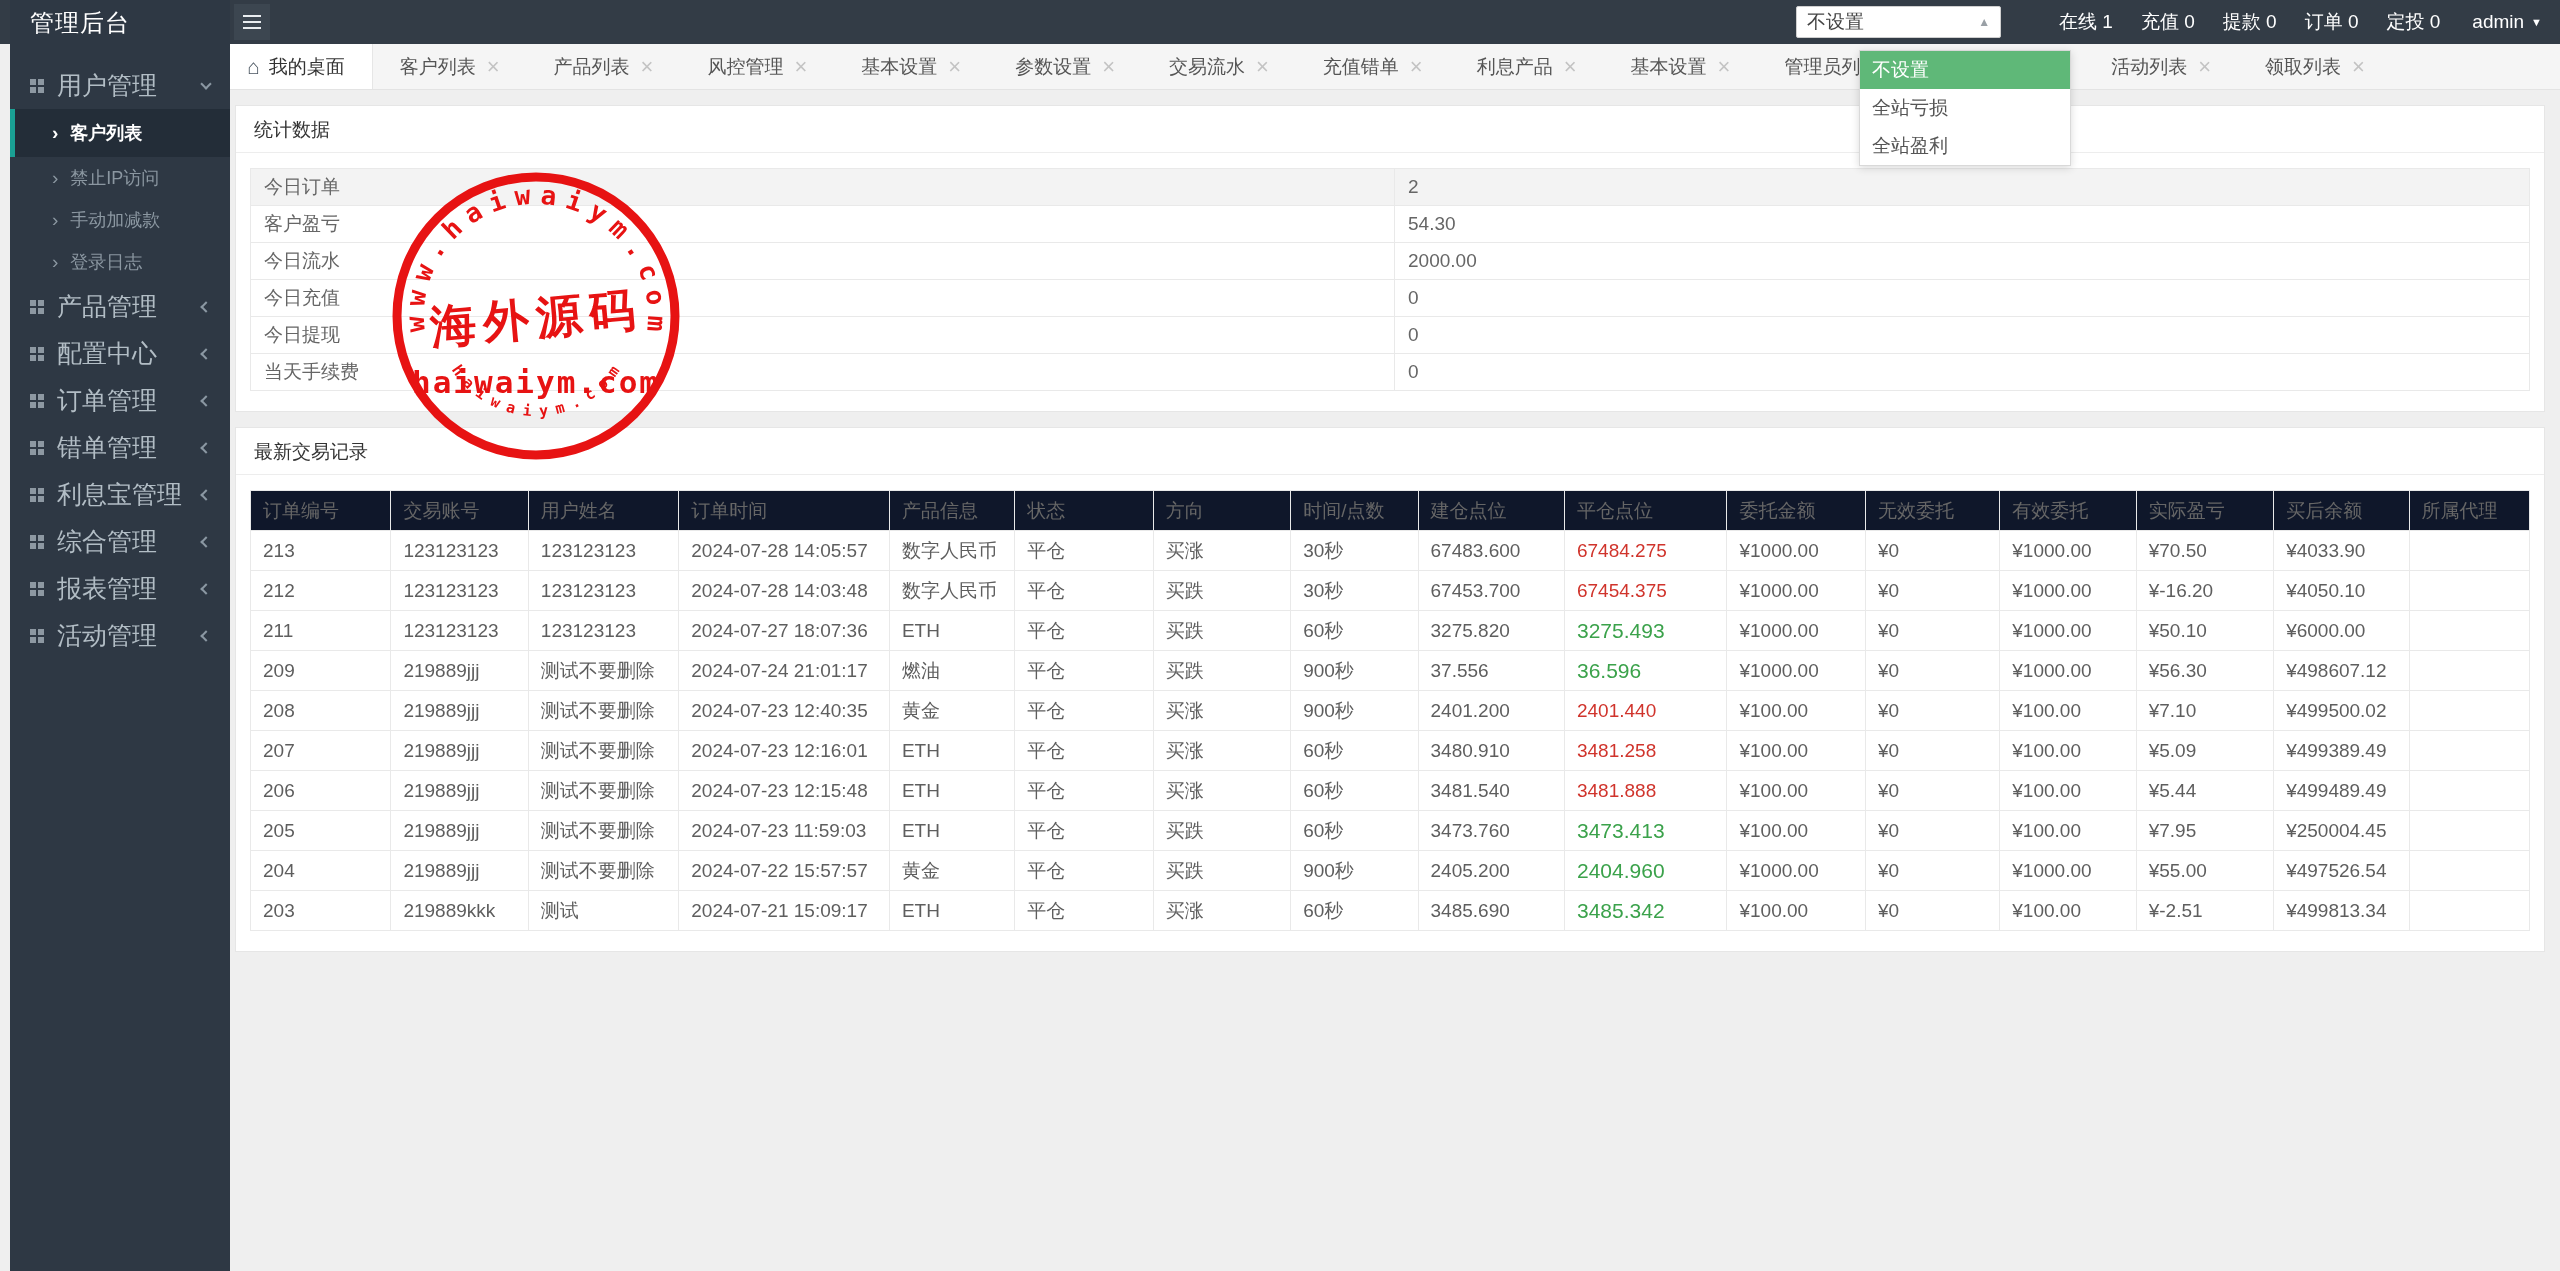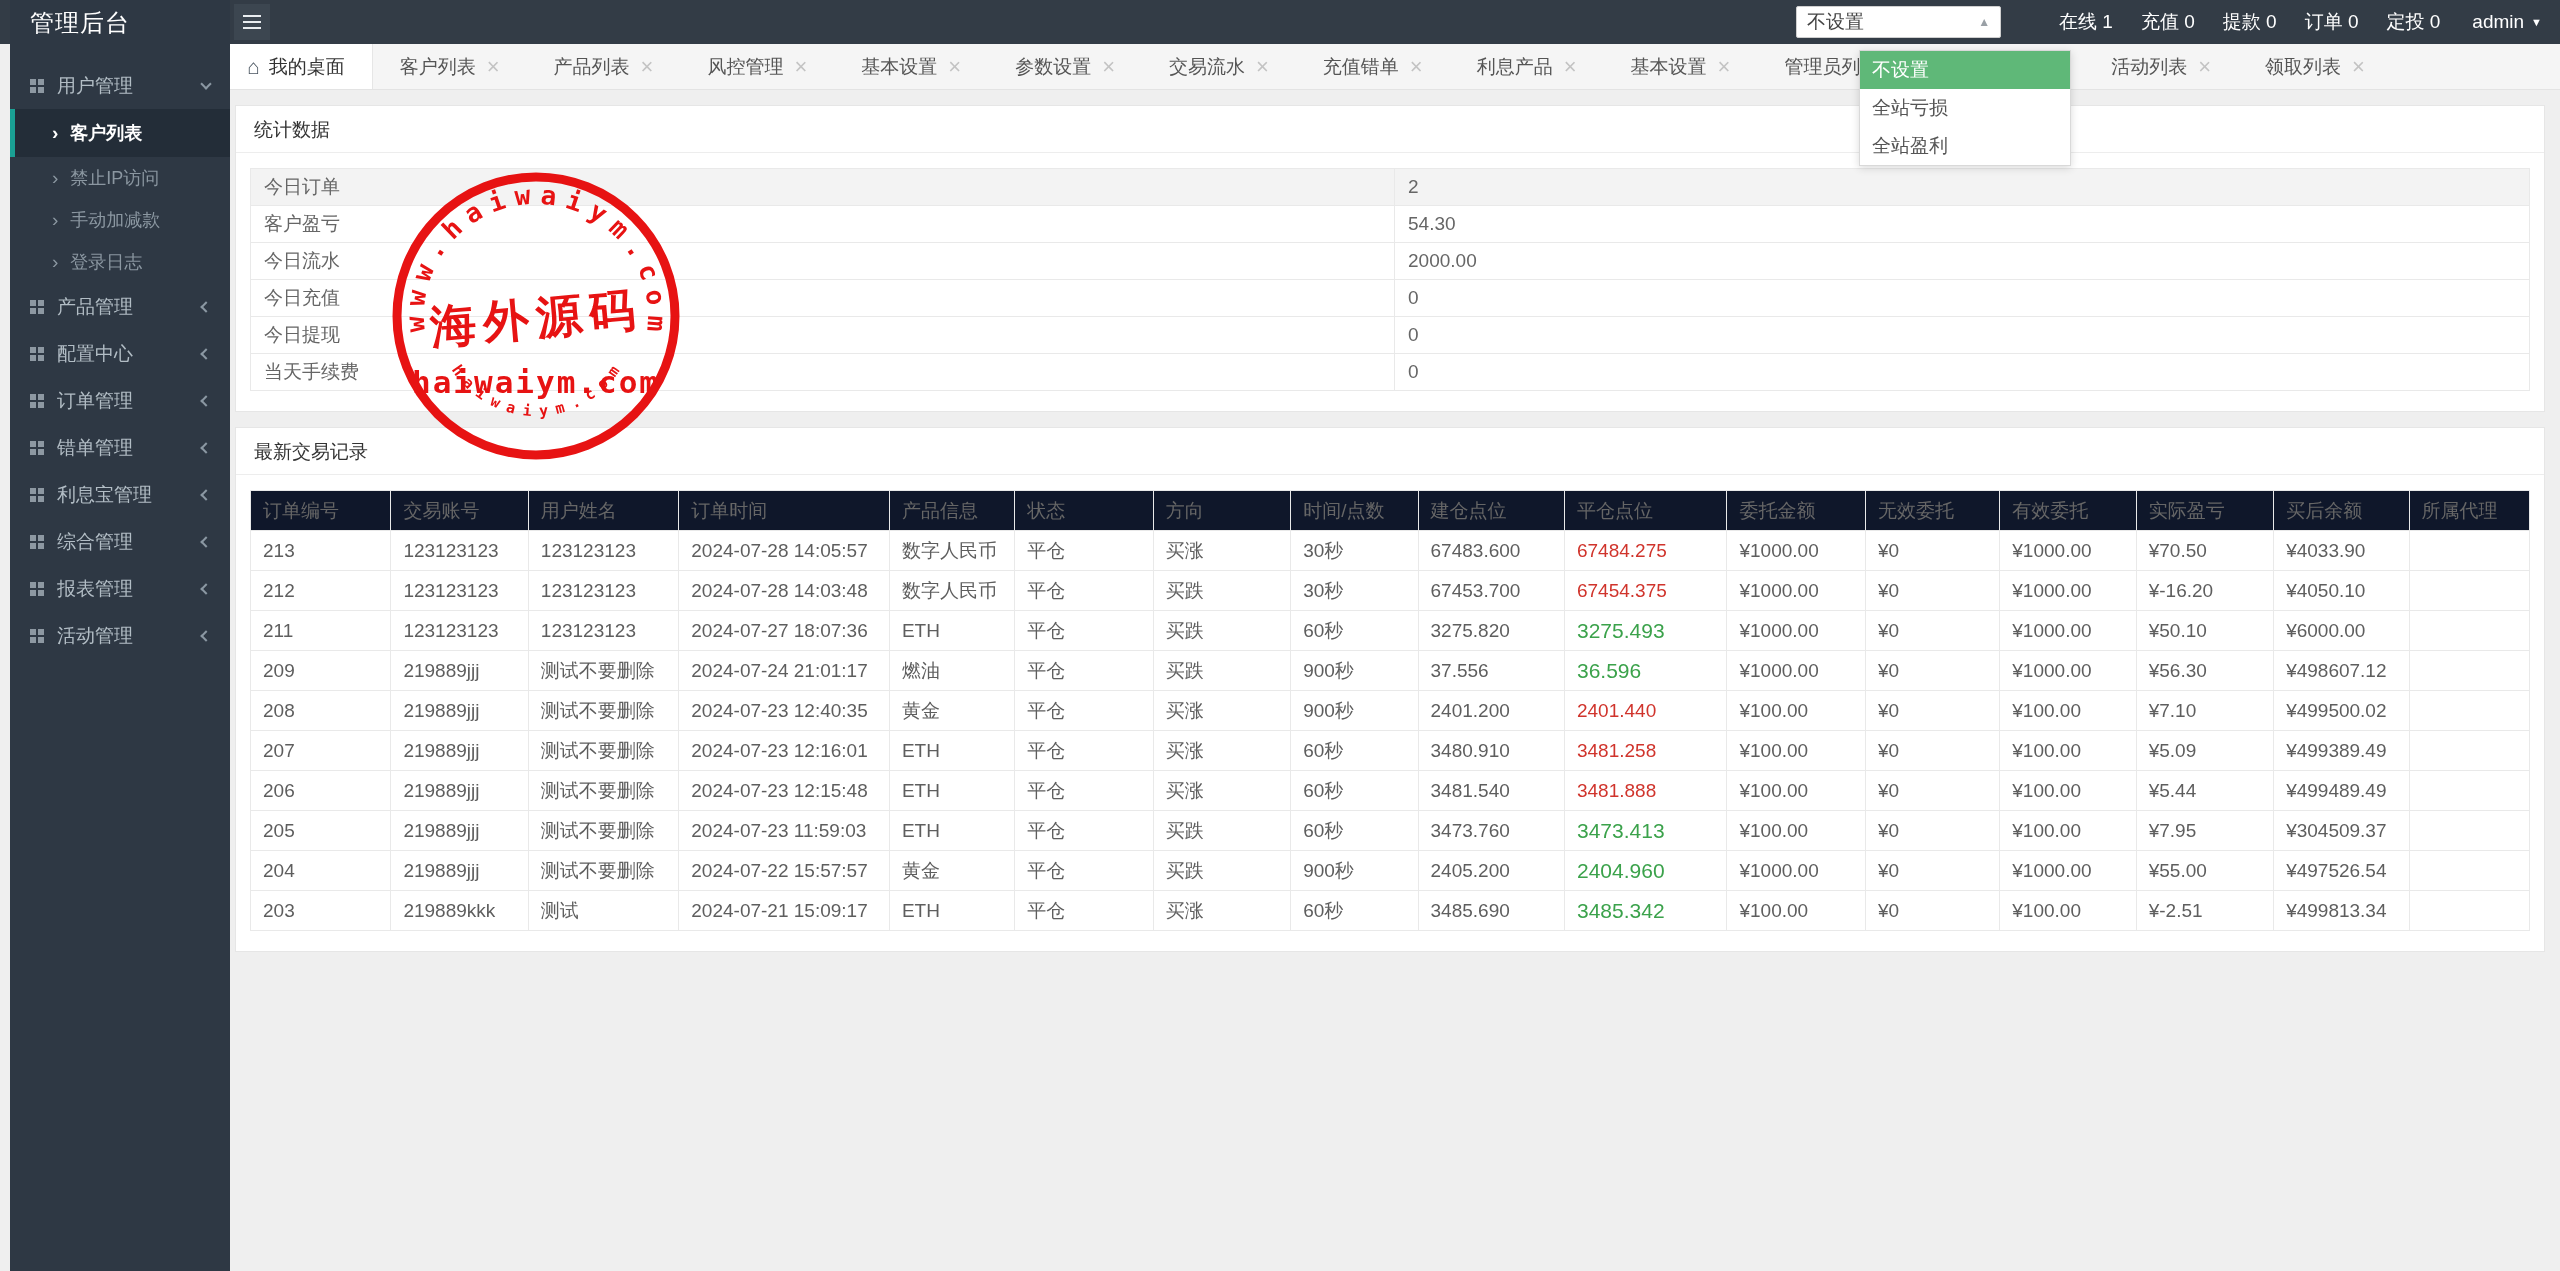--- a/index.html
+++ b/index.html
@@ -46,21 +46,21 @@
     position: absolute; left: 10px; top: 0; bottom: 0; width: 220px;
     background: #2e3844; z-index: 6;
   }
   .brand {
     height: 44px; line-height: 46px; padding-left: 20px;
     color: #fff; font-size: 24px; letter-spacing: 1px;
   }
   .side-nav { margin-top: 18px; }
   .side-item {
     display: flex; align-items: center; height: 47px; padding: 0 20px;
-    color: #b2bdc5; font-size: 19px; cursor: pointer;
+    color: #b2bdc5; font-size: 25px; cursor: pointer;
   }
   .side-label { flex: 1; margin-left: 13px; }
   .grid-icon {
     width: 14px; height: 14px; flex: none;
     background:
       linear-gradient(#8d98a2,#8d98a2) 0 0 / 6px 6px no-repeat,
       linear-gradient(#8d98a2,#8d98a2) 8px 0 / 6px 6px no-repeat,
       linear-gradient(#8d98a2,#8d98a2) 0 8px / 6px 6px no-repeat,
       linear-gradient(#8d98a2,#8d98a2) 8px 8px / 6px 6px no-repeat;
   }
@@ -512,21 +512,21 @@
               <td>ETH</td>
               <td>平仓</td>
               <td>买跌</td>
               <td>60秒</td>
               <td>3473.760</td>
               <td class="green">3473.413</td>
               <td>¥100.00</td>
               <td>¥0</td>
               <td>¥100.00</td>
               <td>¥7.95</td>
-              <td>¥304509.37</td>
+              <td>¥250004.45</td>
               <td></td>
             </tr>
             <tr>
 
             <td>204</td>
               <td>219889jjj</td>
               <td>测试不要删除</td>
               <td>2024-07-22 15:57:57</td>
               <td>黄金</td>
               <td>平仓</td>

